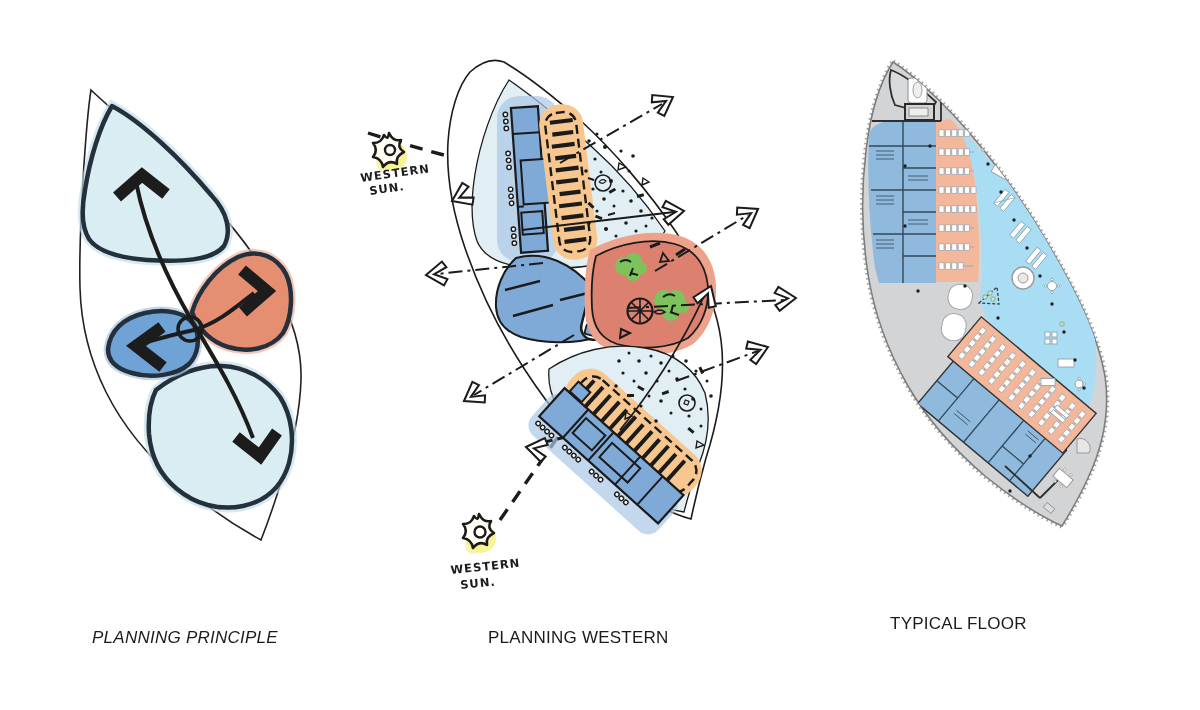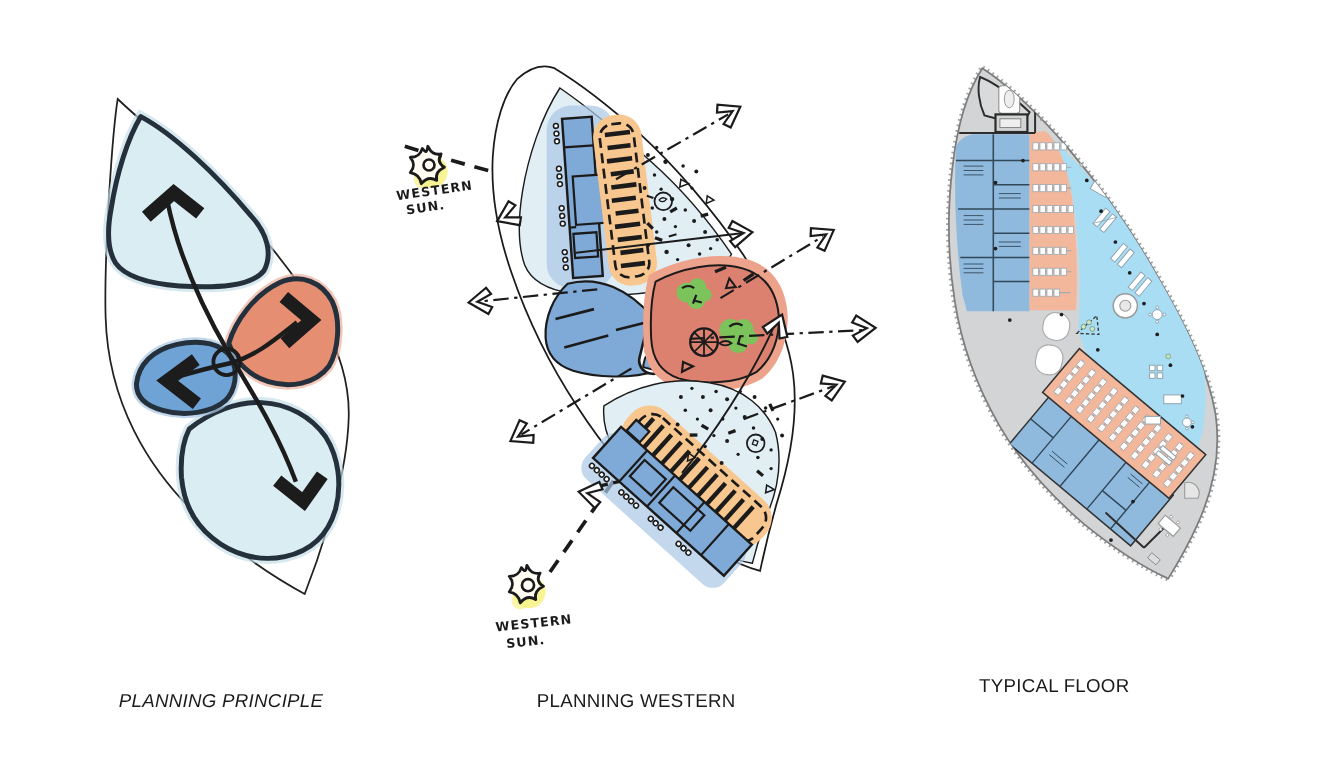--- a/index.html
+++ b/index.html
@@ -1,19 +1,19 @@
 <!DOCTYPE html>
 <html><head>
 <meta charset="utf-8">
 <style>
   html,body{margin:0;padding:0;background:#ffffff;}
   .board{position:relative;width:1200px;height:710px;background:#ffffff;overflow:hidden;
          font-family:"Liberation Sans",sans-serif;}
   figure{margin:0;padding:0;position:absolute;}
-  .fig1{left:60px;top:55px;width:330px;height:520px;font-style:italic;}
+  .fig1{left:44px;top:55px;width:330px;height:520px;font-style:italic;}
   .fig2{left:360px;top:0px;width:460px;height:615px;}
   .fig3{left:850px;top:41px;width:300px;height:510px;text-align:center;}
   figcaption{position:absolute;font-size:17px;color:#1b1b1b;letter-spacing:.25px;white-space:nowrap;}
   .cap1{left:48px;top:573px;}
   .cap2{left:128px;top:628px;}
   .cap3{left:40px;top:573px;}
   svg{display:block;}
   .sunlabel{font-size:11.5px;font-weight:700;letter-spacing:1px;fill:#1b1b1b;
             font-family:"DejaVu Sans",sans-serif;}
 </style>

